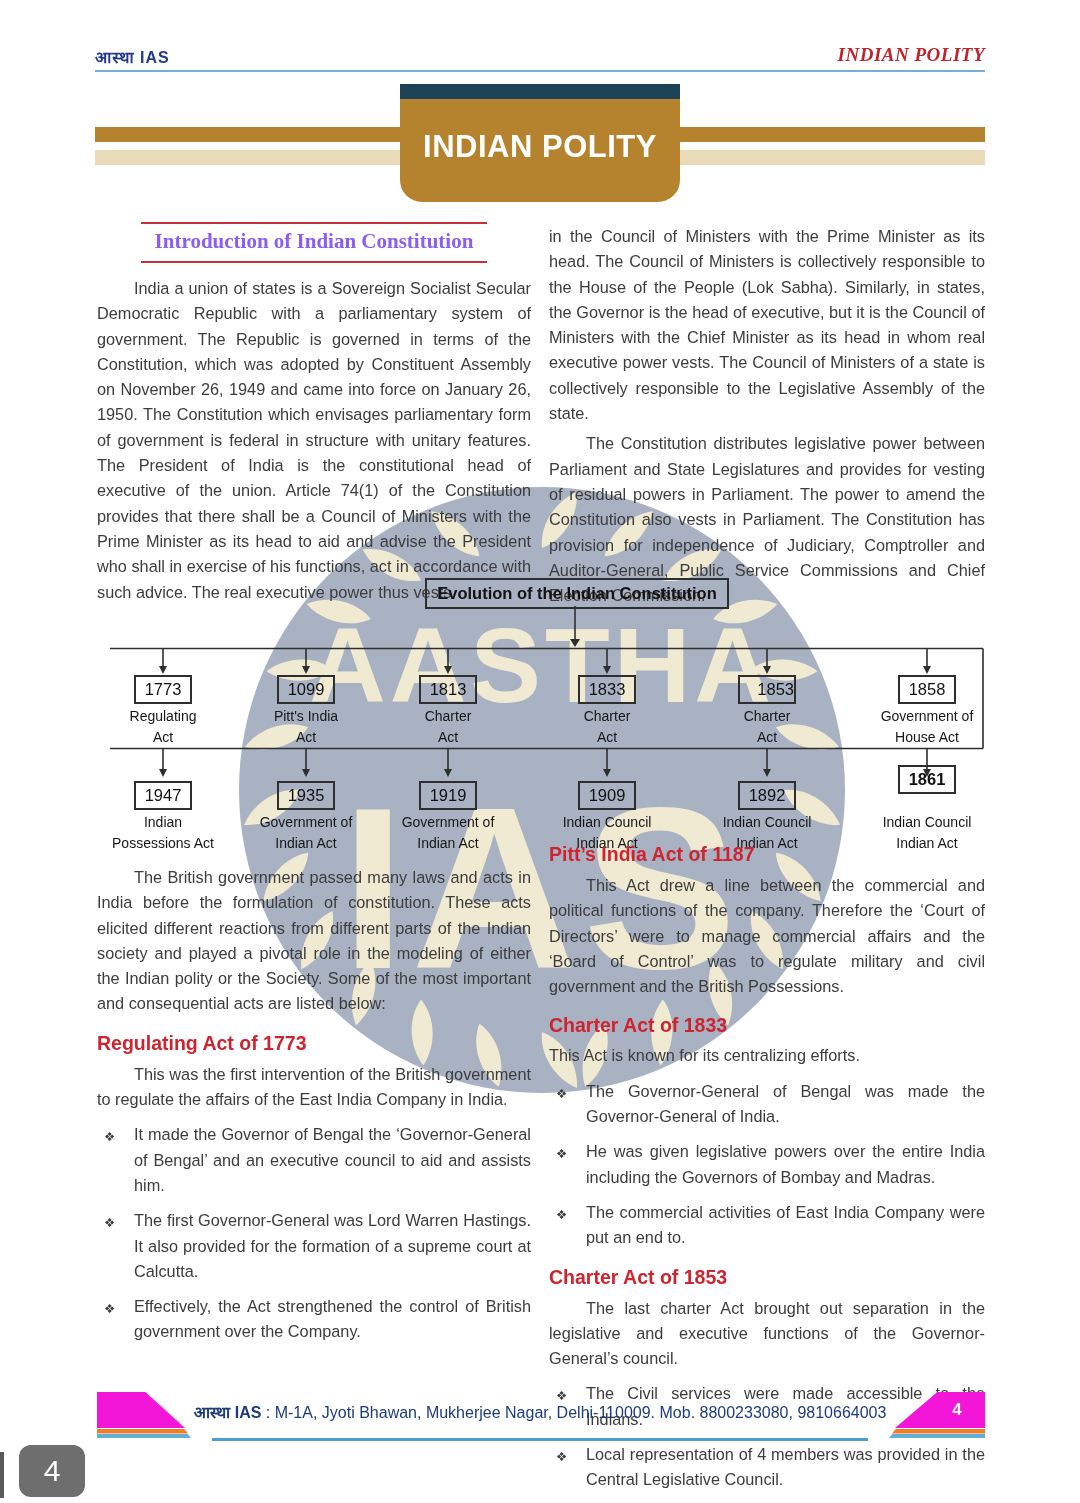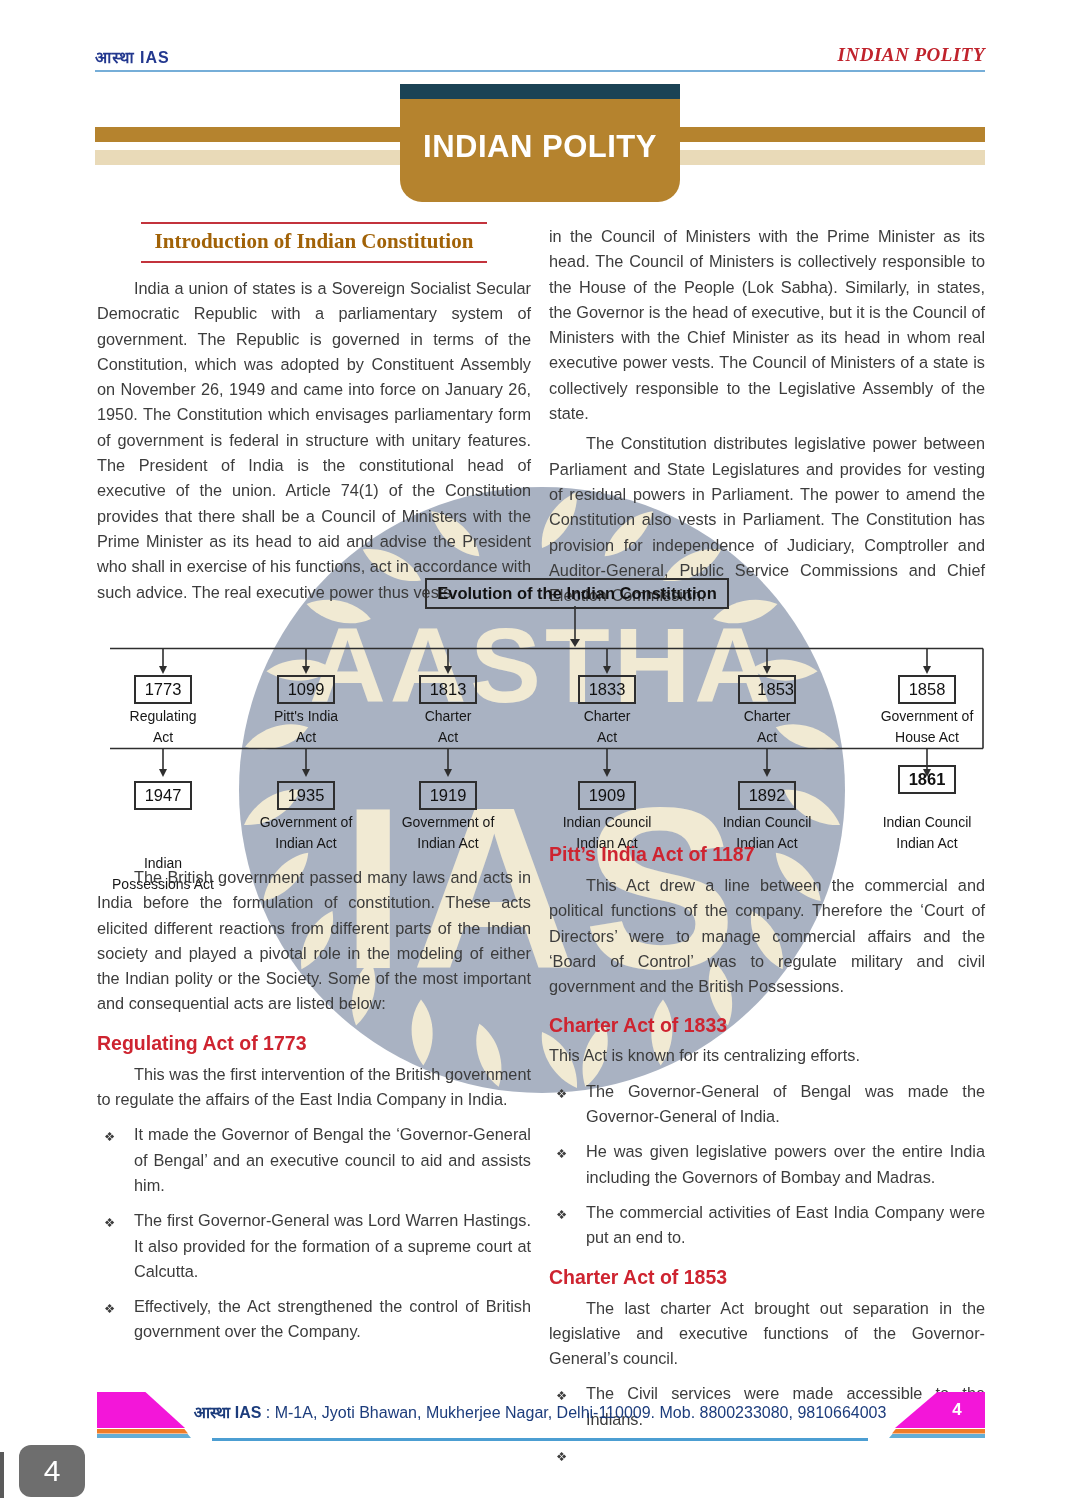--- a/index.html
+++ b/index.html
@@ -27,21 +27,21 @@
 
   
   .col{z-index:2;}
   .col-left{left:97px;top:222px;width:434px;}
   .col-right{left:549px;top:224px;width:436px;}
   .col-left2{left:97px;top:852px;width:434px;}
   .col-right2{left:549px;top:843px;width:436px;}
 
   .rule-heading{margin:0 44px;border-top:2.5px solid #c3333c;border-bottom:2.5px solid #c3333c;
                 padding:5px 0 7px 0;text-align:center;font-family:"Liberation Serif",serif;
-                font-weight:bold;font-size:21px;color:#a16207;}
+                font-weight:bold;font-size:21px;color:#8b5cf6;}
   .body-par{margin:13px 0 0 0;font-size:16.3px;line-height:25.3px;text-align:justify;
             color:#3c3c3c;text-indent:37px;}
   .body-par.noindent{text-indent:0;}
   .red-head{margin:15px 0 0 0;font-weight:bold;font-size:19.5px;color:#ce2430;}
   .red-head.first{margin-top:0;}
   .after-head{margin-top:7px;}
   .blist{margin-top:5px;}
   .bitem{position:relative;padding-left:37px;margin-top:10px;font-size:16.3px;
          line-height:25.3px;text-align:justify;color:#3c3c3c;}
   .bitem .glyph{position:absolute;left:7px;top:3px;font-size:12.5px;color:#3c3c3c;}
@@ -211,21 +211,21 @@
       <div>House Act</div>
     </div>
 
   <div class="ybox" style="left:134px;top:781px;">1947</div>
   <div class="ybox" style="left:277px;top:781px;">1935</div>
   <div class="ybox" style="left:419px;top:781px;">1919</div>
   <div class="ybox" style="left:578px;top:781px;">1909</div>
   <div class="ybox" style="left:738px;top:781px;">1892</div>
   <div class="ybox" style="left:898px;top:765px;font-weight:bold;">1861</div>
 
-  <div class="ylab" style="left:78px;top:853px;">
+  <div class="ylab" style="left:78px;top:812px;">
     <div>Indian</div>
       <div>Possessions Act</div>
     </div>
   <div class="ylab" style="left:221px;top:812px;">
     <div>Government of</div>
       <div>Indian Act</div>
     </div>
   <div class="ylab" style="left:363px;top:812px;">
     <div>Government of</div>
       <div>Indian Act</div>
@@ -277,21 +277,21 @@
         <span>The commercial activities of East India Company were put an end to.</span></div>
     </div>
     <div class="red-head">Charter Act of 1853</div>
     <p class="body-par after-head">The last charter Act brought out separation in the legislative and executive functions of the Governor-General’s council.</p>
     <div class="blist">
       <div class="bitem">
         <span class="glyph">❖</span>
         <span>The Civil services were made accessible to the Indians.</span></div>
       <div class="bitem">
         <span class="glyph">❖</span>
-        </div>
+        <span>Local representation of 4 members was provided in the Central Legislative Council.</span></div>
     </div>
   </div>
 
   <div class="abs f-trap-left"></div>
   <div class="abs f-str-l-o"></div>
   <div class="abs f-str-l-b"></div>
   <div class="abs f-trap-right">
     <span>4</span>
   </div>
   <div class="abs f-str-r-o"></div>

